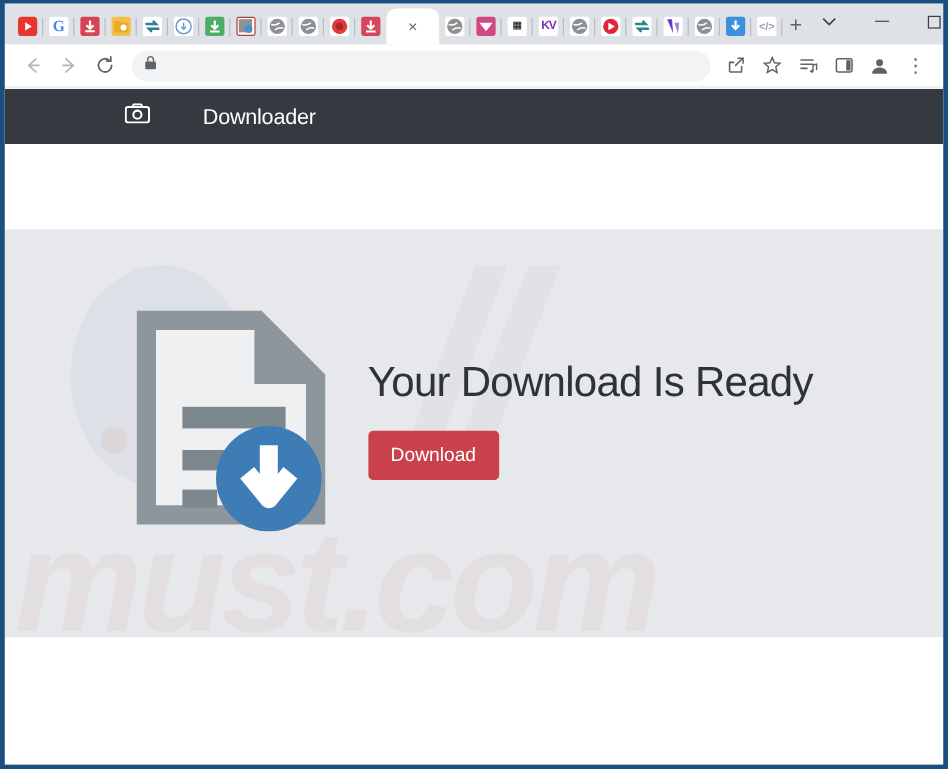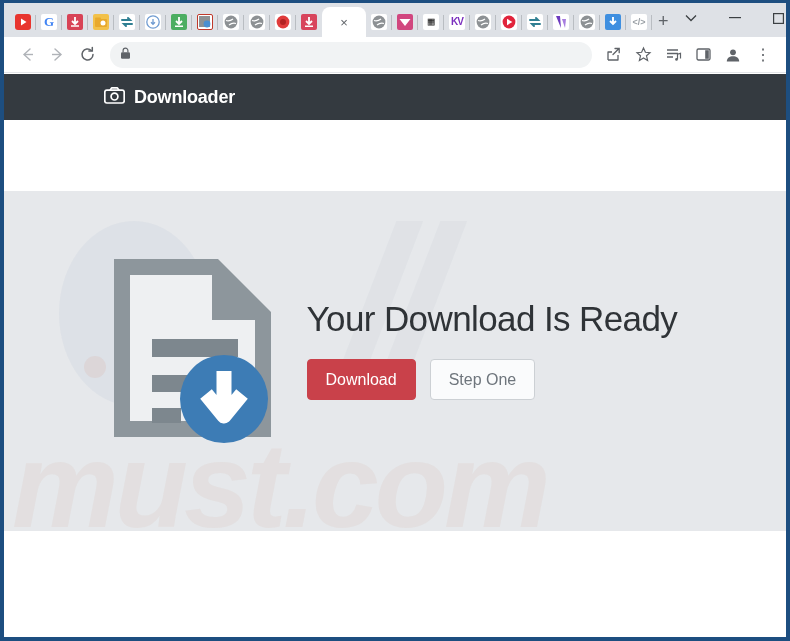--- a/index.html
+++ b/index.html
@@ -151,22 +151,23 @@
     padding-left: 100px;
   }
   .brand {
     display: flex;
     align-items: center;
     gap: 9px;
     color: #ffffff;
   }
   .brand-name {
     font-size: 18px;
-    font-weight: bold;
+    font-weight: normal;
     letter-spacing: -0.2px;
+    margin-left: 35px;
   }
 
   .white-band { height: 71px; background: #ffffff; position: relative; }
 
   .hero {
     height: 340px;
     background: #e6e8eb;
     position: relative;
     overflow: hidden;
   }
@@ -601,21 +602,20 @@
             <path d="M118 118 v33 M100 141 l18 22 l18 -22" stroke="#ffffff" stroke-width="15" fill="none" stroke-linejoin="round" stroke-linecap="butt"></path>
           </svg>
         </div>
 
         <div class="hero-copy">
           <div class="hero-title">Your Download Is Ready</div>
           <div class="hero-sub">
           </div>
           <div class="hero-btns">
             <button class="btn btn-primary">Download</button>
-            <button class="btn btn-secondary">Step One</button>
           </div>
         </div>
 
       </div>
     </div>
 
     <div class="bottom-band"></div>
   </div>
 
  </div>

